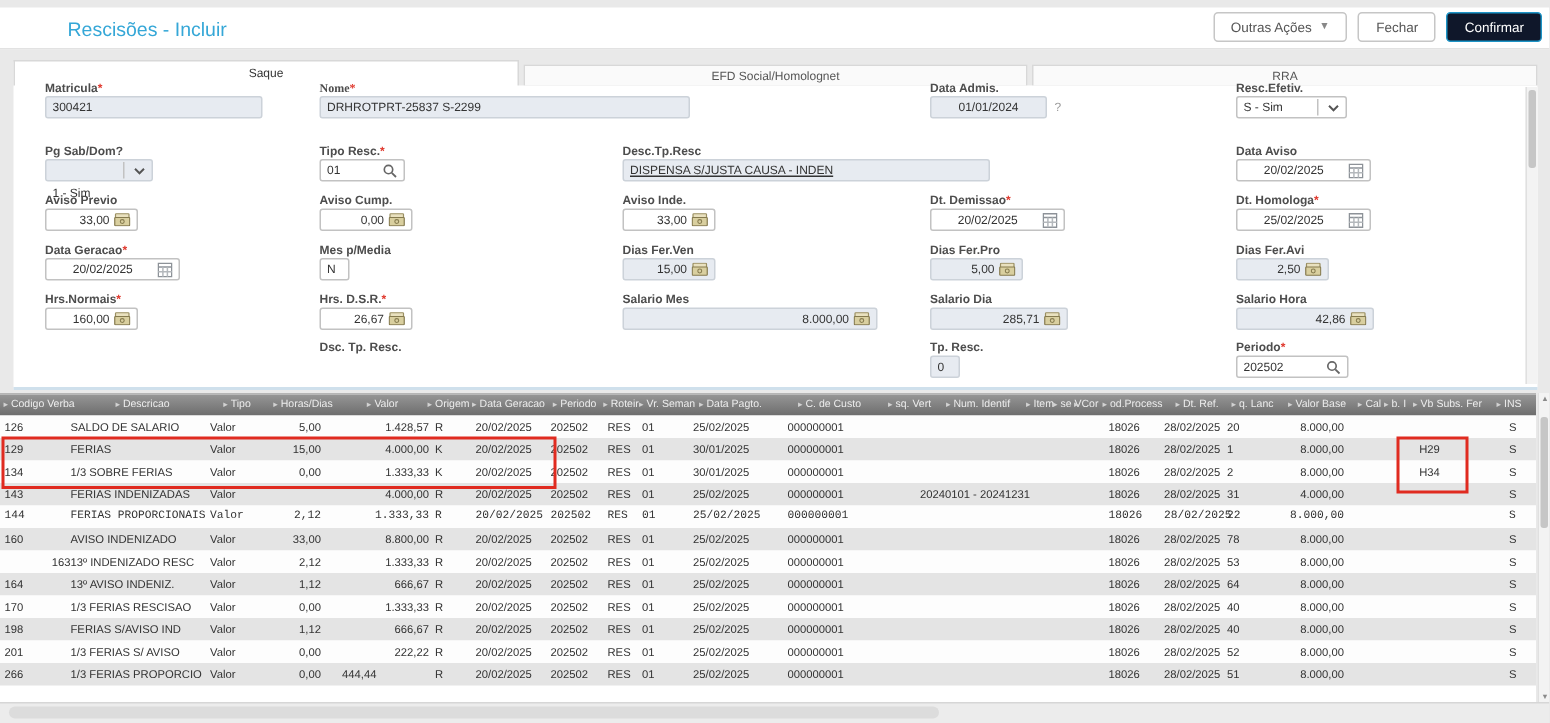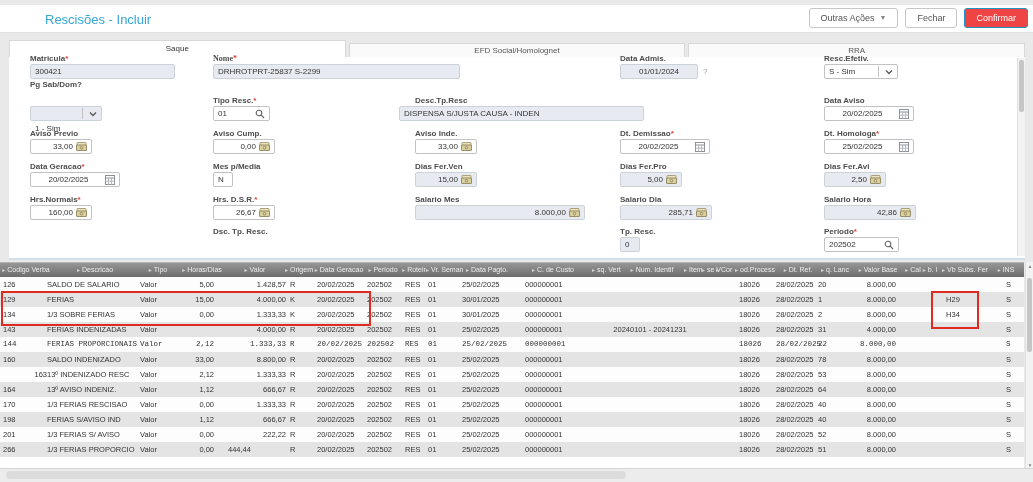--- a/index.html
+++ b/index.html
@@ -6,21 +6,21 @@
   body{
     width:1033px;height:482px;position:relative;overflow:hidden;
     background:#e9e9e9;font-family:"Liberation Sans",sans-serif;
     -webkit-font-smoothing:antialiased;
   }
   
   .titlebar{position:absolute;left:0;top:5px;width:1033px;height:27px;background:#ffffff;border-bottom:1px solid #e2e2e2;}
   .page-title{position:absolute;left:45px;top:7px;font-size:13px;color:#35a7d7;}
   .tb-buttons{position:absolute;right:5px;top:3px;display:flex;gap:7px;align-items:center;}
   .btn{height:20px;padding:0 11px;font-size:9px;line-height:18px;background:#fff;border:1px solid #c6c6c6;border-radius:3px;color:#555;white-space:nowrap;display:flex;align-items:center;gap:5px;}
-  .btn.primary{background:#ef4444;border-color:#1d94c6;color:#fff;}
+  .btn.primary{background:#0f172a;border-color:#1d94c6;color:#fff;}
   .caret{font-size:7px;color:#888;}
   
   .tabs{position:absolute;left:9px;top:40px;width:1016px;height:17px;display:flex;gap:3px;}
   .tab{flex:1;text-align:center;font-size:8px;color:#555;background:#fafafa;border:1px solid #d8d8d8;height:13px;line-height:13px;margin-top:3px;}
   .tab.active{background:#fff;border-bottom:none;height:17px;line-height:16px;margin-top:0;color:#333;}
   
   .form{position:absolute;left:9px;top:57px;width:1016px;height:201px;background:#fff;border-bottom:2px solid #cfe0ec;}
   .flabel{position:absolute;font-size:8px;font-weight:bold;color:#4d4d4d;white-space:nowrap;}
   .req{color:#e03a2f;}
   .finput{position:absolute;height:15px;border:1px solid #c2c2c2;border-radius:2px;background:#fff;display:flex;align-items:center;font-size:8px;color:#333;padding:0 4px;box-sizing:border-box;}
@@ -92,42 +92,42 @@
     <div class="flabel" style="left: 815px; top: -3px;">Resc.Efetiv.</div>
     <div class="finput" style="left: 815px; top: 7px; width: 74px;">
       <span class="fval" style="text-align: left;">S - Sim</span>
       <span class="seldiv"></span>
       <span class="ficon">
         <svg width="8" height="6" viewBox="0 0 8 6">
           <polyline points="1,1.5 4,4.5 7,1.5" fill="none" stroke="#555" stroke-width="1.3"></polyline>
         </svg>
       </span>
     </div>
-    <div class="flabel" style="left: 21px; top: 23px;">Pg Sab/Dom?</div>
+    <div class="flabel" style="left: 21px; top: 39px;">Pg Sab/Dom?</div>
     <div class="finput disabled" style="left: 21px; top: 49px; width: 72px;">
       <span class="fval" style="text-align: left; margin-top: 29px;">1 - Sim</span>
       <span class="seldiv"></span>
       <span class="ficon">
         <svg width="8" height="6" viewBox="0 0 8 6">
           <polyline points="1,1.5 4,4.5 7,1.5" fill="none" stroke="#555" stroke-width="1.3"></polyline>
         </svg>
       </span>
     </div>
     <div class="flabel" style="left: 204px; top: 39px;">Tipo Resc.<span class="req">*</span></div>
     <div class="finput" style="left: 204px; top: 49px; width: 57px;">
       <span class="fval" style="text-align: left;">01</span>
       <span class="ficon">
         <svg width="10" height="10" viewBox="0 0 10 10">
           <circle cx="4" cy="4" r="2.8" fill="none" stroke="#666" stroke-width="1.1"></circle>
           <line x1="6.2" y1="6.2" x2="9" y2="9" stroke="#666" stroke-width="1.2"></line>
         </svg>
       </span>
     </div>
     <div class="flabel" style="left: 406px; top: 39px;">Desc.Tp.Resc</div>
-    <div class="finput disabled" style="left: 390px; top: 49px; width: 245px;">
+    <div class="finput disabled" style="left: 406px; top: 49px; width: 245px; text-decoration: underline;">
       <span class="fval" style="text-align: left;">DISPENSA S/JUSTA CAUSA - INDEN</span>
     </div>
     <div class="flabel" style="left: 815px; top: 39px;">Data Aviso</div>
     <div class="finput" style="left: 815px; top: 49px; width: 90px;">
       <span class="fval" style="text-align: center;">20/02/2025</span>
       <span class="ficon">
         <svg width="10" height="10" viewBox="0 0 10 10">
           <rect x="0.5" y="0.5" width="9" height="9" fill="#fff" stroke="#8d9298"></rect>
           <line x1="0.5" y1="3" x2="9.5" y2="3" stroke="#8d9298"></line>
           <line x1="3.6" y1="3" x2="3.6" y2="9.5" stroke="#b4b8bc"></line>
@@ -439,21 +439,21 @@
         <div class="gcell" style="left: 462px; width: 46px; text-align: left;">25/02/2025</div>
         <div class="gcell" style="left: 525px; width: 62px; text-align: left;">000000001</div>
         <div class="gcell" style="left: 739px; width: 28px; text-align: left;">18026</div>
         <div class="gcell" style="left: 776px; width: 46px; text-align: left;">28/02/2025</div>
         <div class="gcell" style="left: 818px; width: 20px; text-align: left;">22</div>
         <div class="gcell" style="left: 842px; width: 54px; text-align: right;">8.000,00</div>
         <div class="gcell" style="left: 1006px; width: 14px; text-align: left;">S</div>
       </div>
       <div class="grow odd" style="top: 89px;">
         <div class="gcell" style="left: 3px; width: 44px; text-align: left;">160</div>
-        <div class="gcell" style="left: 47px; width: 112px; text-align: left;">SALDO INDENIZADO</div>
+        <div class="gcell" style="left: 47px; width: 112px; text-align: left;">AVISO INDENIZADO</div>
         <div class="gcell" style="left: 140px; width: 36px; text-align: left;">Valor</div>
         <div class="gcell" style="left: 166px; width: 48px; text-align: right;">33,00</div>
         <div class="gcell" style="left: 228px; width: 58px; text-align: right;">8.800,00</div>
         <div class="gcell" style="left: 290px; width: 12px; text-align: left;">R</div>
         <div class="gcell" style="left: 317px; width: 46px; text-align: left;">20/02/2025</div>
         <div class="gcell" style="left: 367px; width: 32px; text-align: left;">202502</div>
         <div class="gcell" style="left: 405px; width: 22px; text-align: left;">RES</div>
         <div class="gcell" style="left: 428px; width: 14px; text-align: left;">01</div>
         <div class="gcell" style="left: 462px; width: 46px; text-align: left;">25/02/2025</div>
         <div class="gcell" style="left: 525px; width: 62px; text-align: left;">000000001</div>

